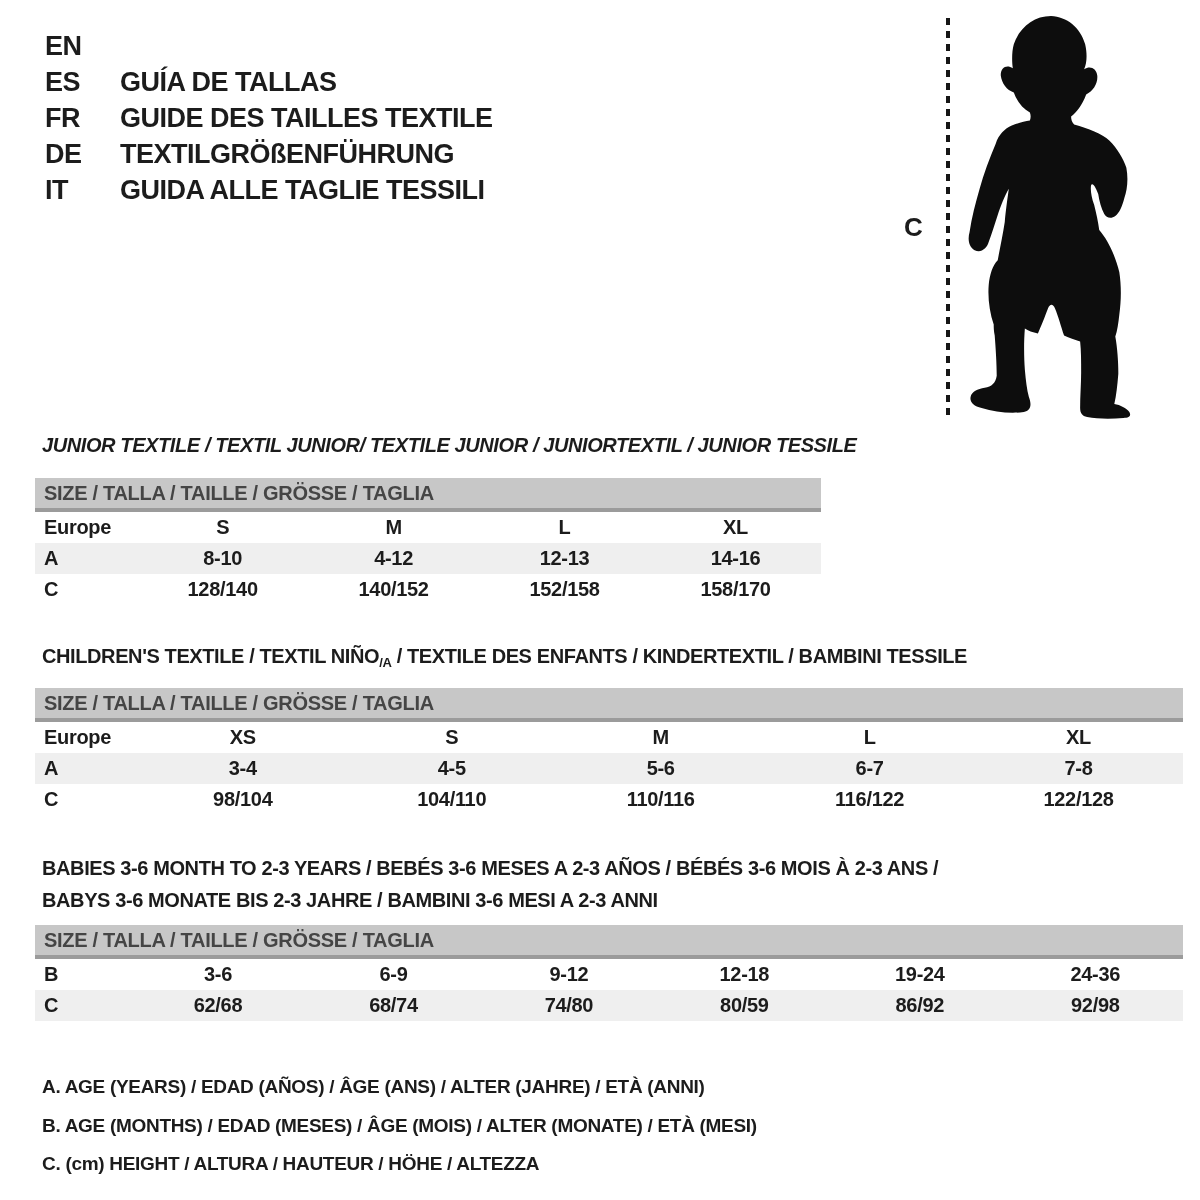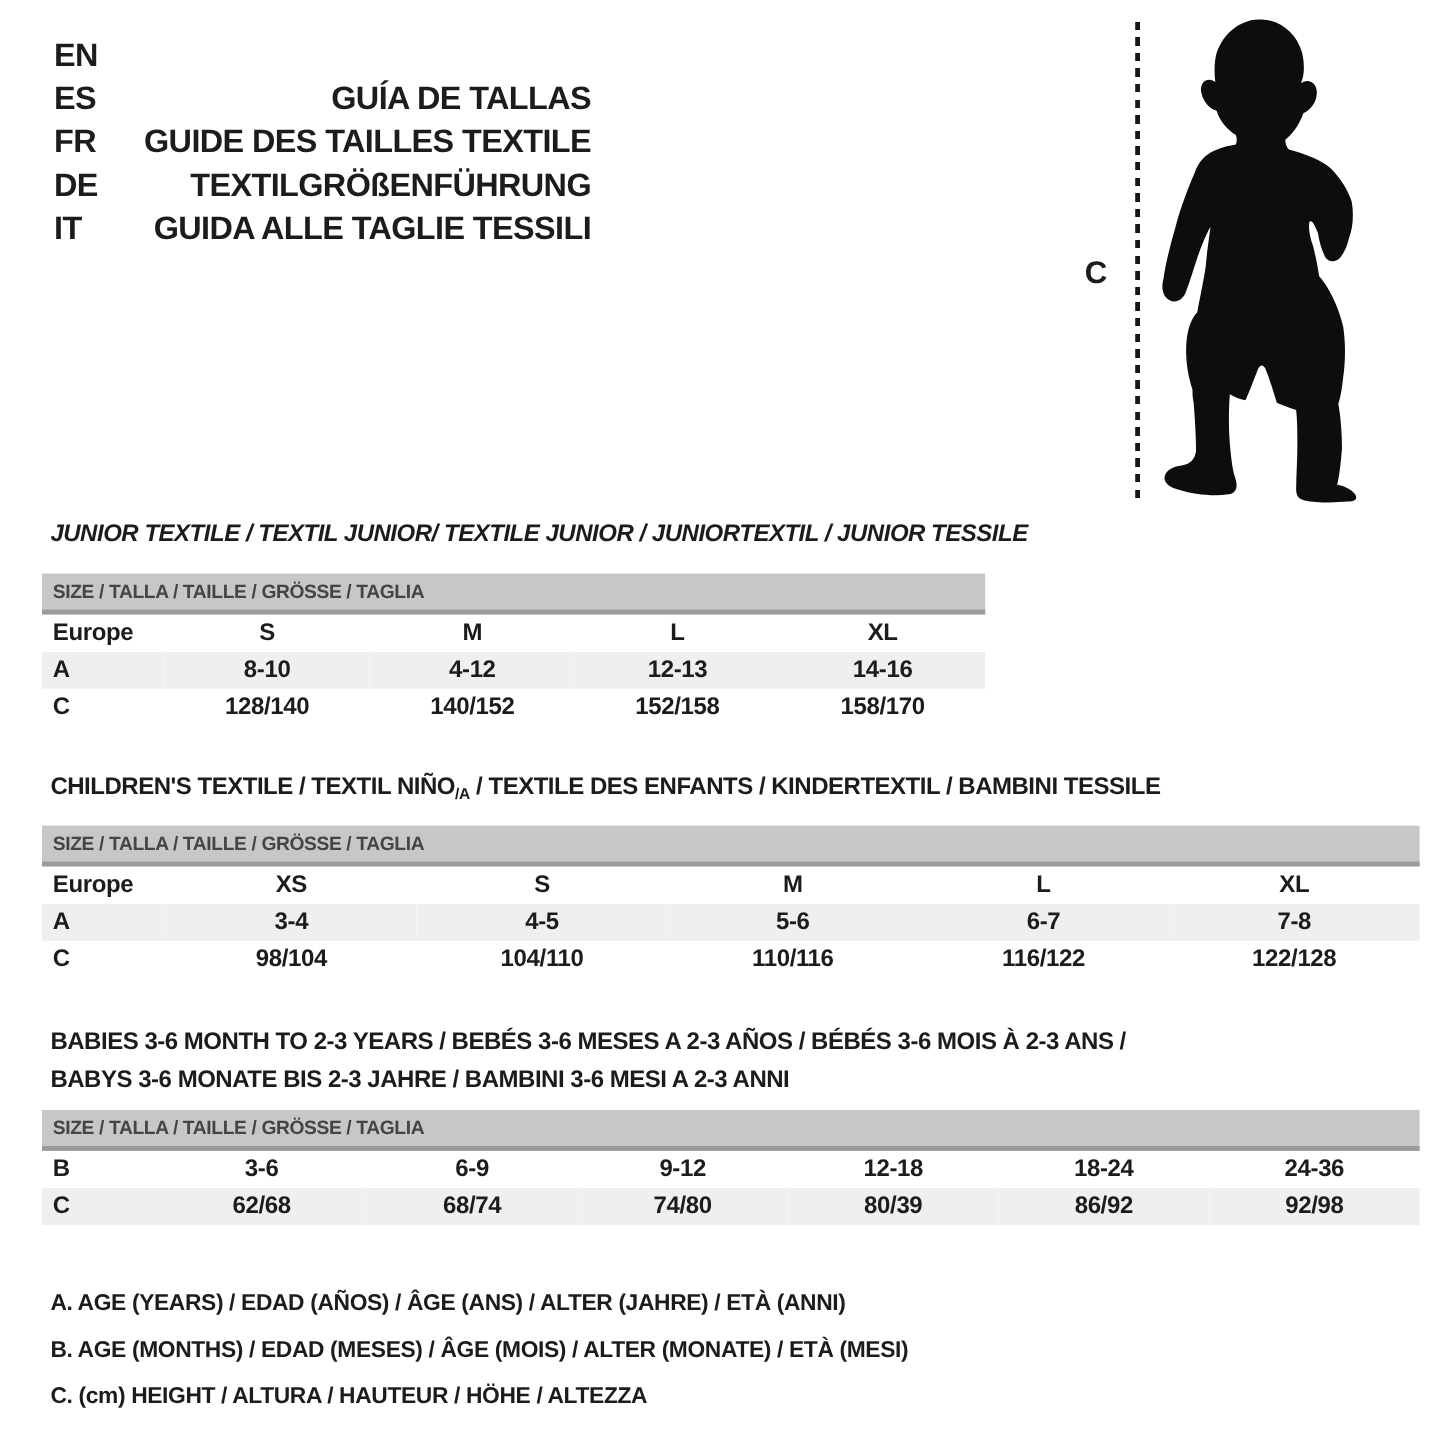--- a/index.html
+++ b/index.html
@@ -3,37 +3,37 @@
 <meta charset="utf-8">
 <style>
   html,body{margin:0;padding:0;}
   body{
     width:1200px;height:1200px;position:relative;background:#ffffff;
     font-family:"Liberation Sans", sans-serif;font-weight:bold;color:#1c1c1c;
     overflow:hidden;
   }
   
   .lang-block{position:absolute;left:45px;top:28px;}
-  .lang-row{display:flex;line-height:36px;font-size:27px;letter-spacing:-0.5px;justify-content:space-between;}
+  .lang-row{display:flex;line-height:36px;font-size:27px;letter-spacing:-0.5px;}
   .lang-code{width:75px;flex:none;}
   
   .dash-line{
     position:absolute;left:946px;top:18px;width:4px;height:400px;
     background:repeating-linear-gradient(to bottom,#161616 0 7px,transparent 7px 13px);
   }
   .c-label{position:absolute;left:904px;top:212px;font-size:26px;letter-spacing:-0.5px;}
   .toddler-svg{position:absolute;left:966px;top:16px;width:174px;height:404px;}
   
   .sec-title{position:absolute;left:42px;font-size:20px;letter-spacing:-0.4px;white-space:nowrap;}
   .sub-sz{font-size:13px;vertical-align:-4px;letter-spacing:-0.3px;}
   
   .tbl-wrap{position:absolute;left:35px;}
   .size-bar{
     height:30px;background:#c7c7c7;border-bottom:4px solid #9b9b9b;
-    color:#454545;font-size:16px;line-height:31px;padding-left:9px;letter-spacing:-0.3px;
+    color:#454545;font-size:20px;line-height:31px;padding-left:9px;letter-spacing:-0.3px;
   }
   table{border-collapse:collapse;table-layout:fixed;width:100%;}
   td{font-size:20px;height:31px;padding:0;text-align:center;letter-spacing:-0.3px;overflow:hidden;}
   td.lab{text-align:left;padding-left:9px;}
   tr.shaded{background:#efefef;}
   .w-junior{width:786px;top:478px;}
   .w-children{width:1148px;top:688px;}
   .w-babies{width:1148px;top:925px;}
   col.c-lab-j{width:13%;}
   col.c-lab-c{width:9%;}
@@ -197,29 +197,29 @@
         <col>
         <col>
       </colgroup>
     <tbody>
         <tr>
       <td class="lab">B</td>
       <td>3-6</td>
       <td>6-9</td>
       <td>9-12</td>
       <td>12-18</td>
-      <td>18-24</td>
+      <td>19-24</td>
       <td>24-36</td>
     </tr>
     <tr class="shaded">
       <td class="lab">C</td>
       <td>62/68</td>
       <td>68/74</td>
       <td>74/80</td>
-      <td>80/39</td>
+      <td>80/59</td>
       <td>86/92</td>
       <td>92/98</td>
     </tr>
   </tbody>
     </table>
 </div>
 
 <div class="legend">
   <div>A. AGE (YEARS) / EDAD (AÑOS) / ÂGE (ANS) / ALTER (JAHRE) / ETÀ (ANNI)</div>
   <div>B. AGE (MONTHS) / EDAD (MESES) / ÂGE (MOIS) / ALTER (MONATE) / ETÀ (MESI)</div>

